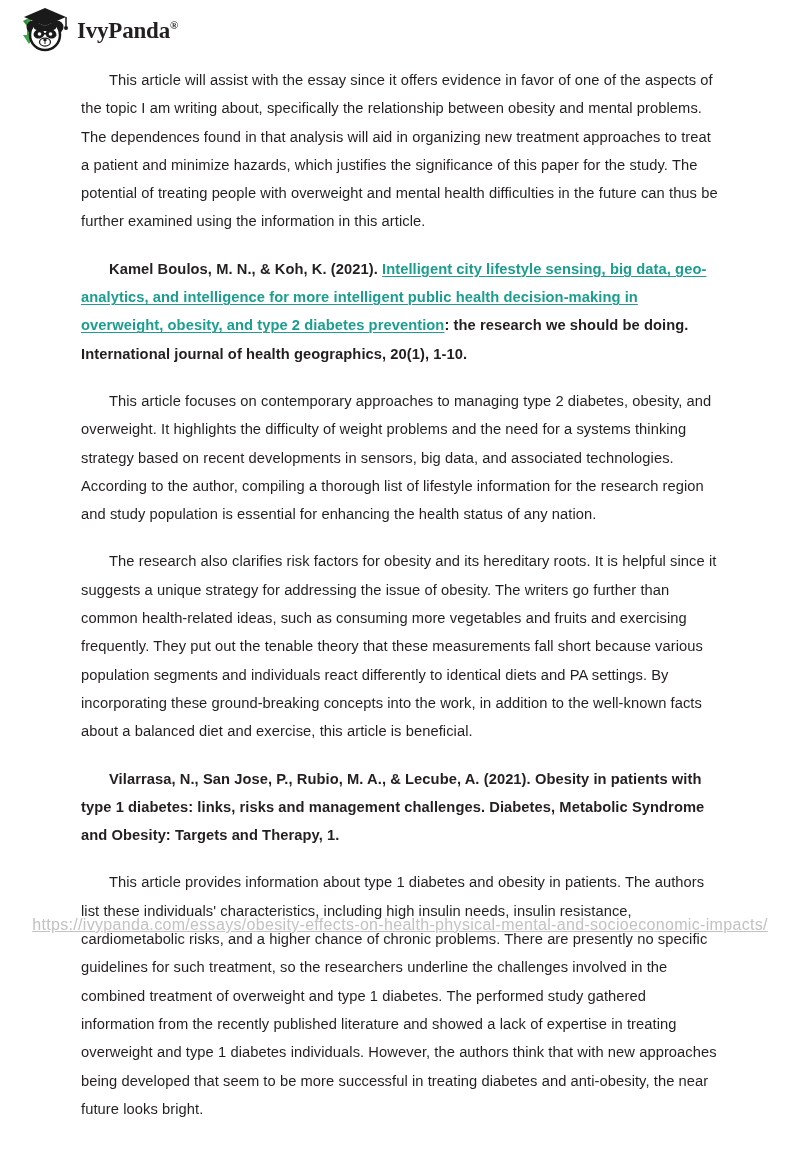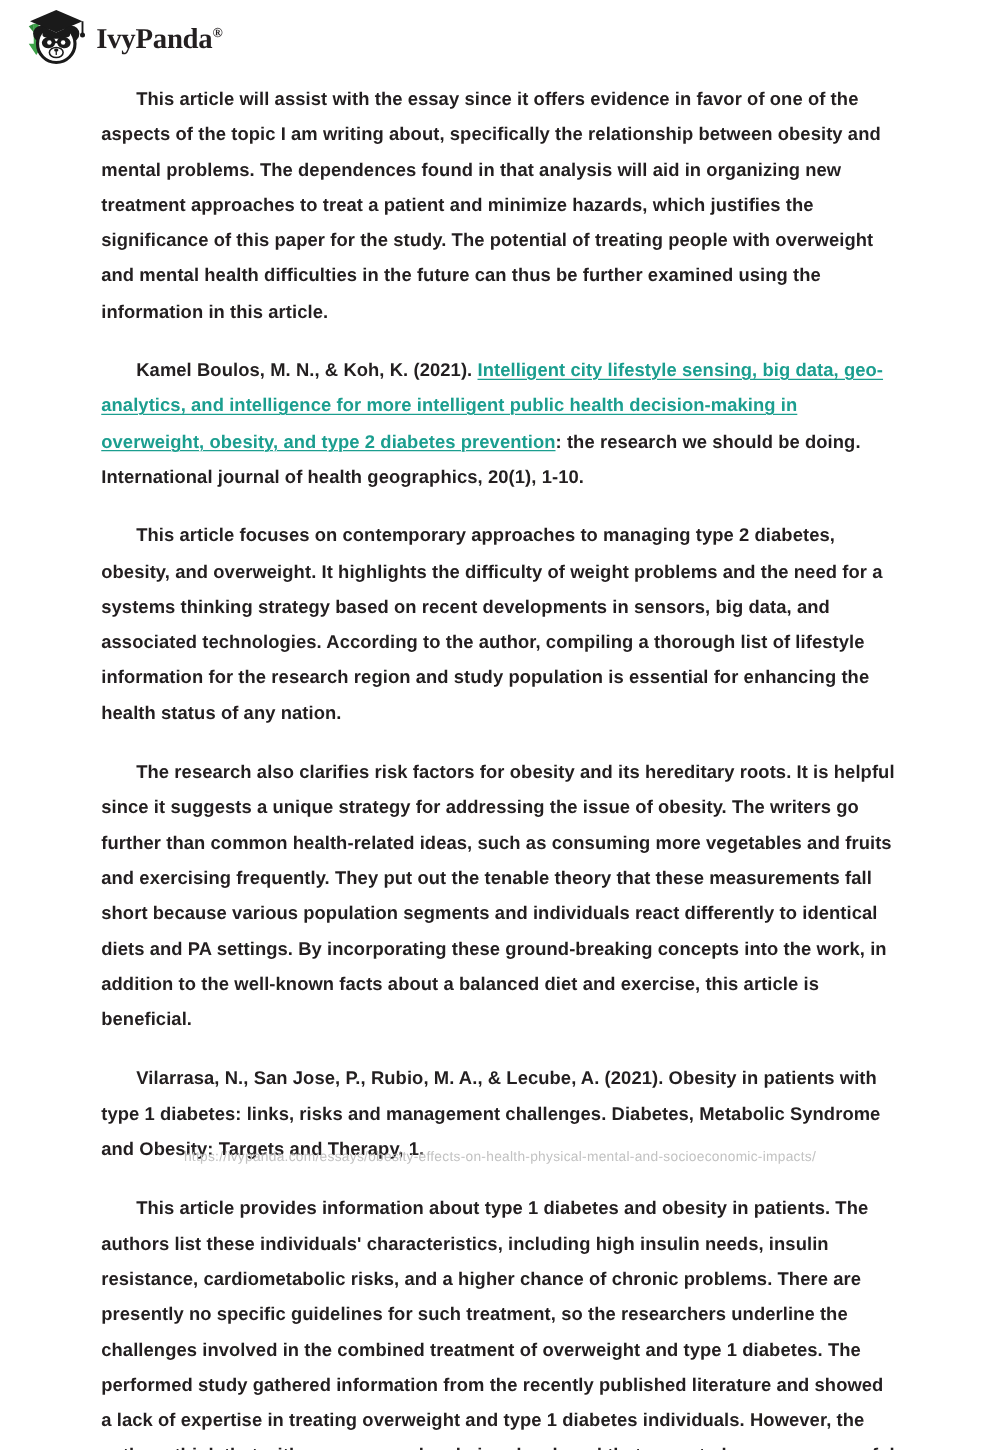--- a/index.html
+++ b/index.html
@@ -88,21 +88,20 @@
   }
 
   p.para {
     margin: 0 0 19px 0;
     font-size: 14.7px;
     line-height: 28.3px;
     text-align: left;
     text-indent: 28px;
     color: #231f20;
     letter-spacing: 0.005em;
-    font-weight: bold;
   }
 
   p.para.citation {
     font-weight: 700;
   }
 
   p.para.citation .ital {
   }
 
   p.para.citation .link {
@@ -115,24 +114,25 @@
   
   .page-footer {
     position: absolute;
     bottom: 18px;
     left: 0;
     width: 800px;
     text-align: center;
   }
 
   .footer-url {
-    font-size: 11px;
+    font-size: 16px;
     color: #c2c2c2;
     letter-spacing: 0.02em;
     white-space: nowrap;
+    text-decoration: underline;
   }
 </style>
 </head>
 <body>
 
 <div class="page">
 
   <div class="page-header">
 
     <div class="brand">

